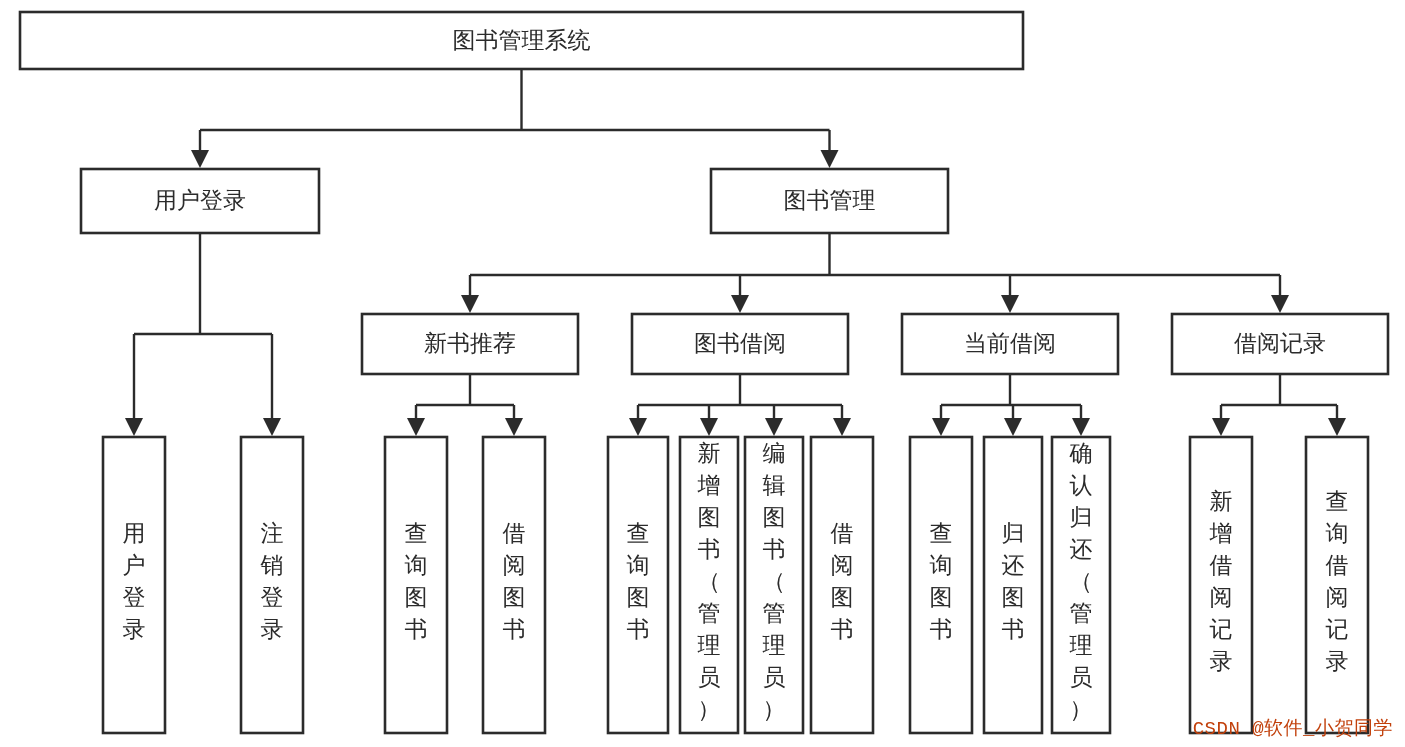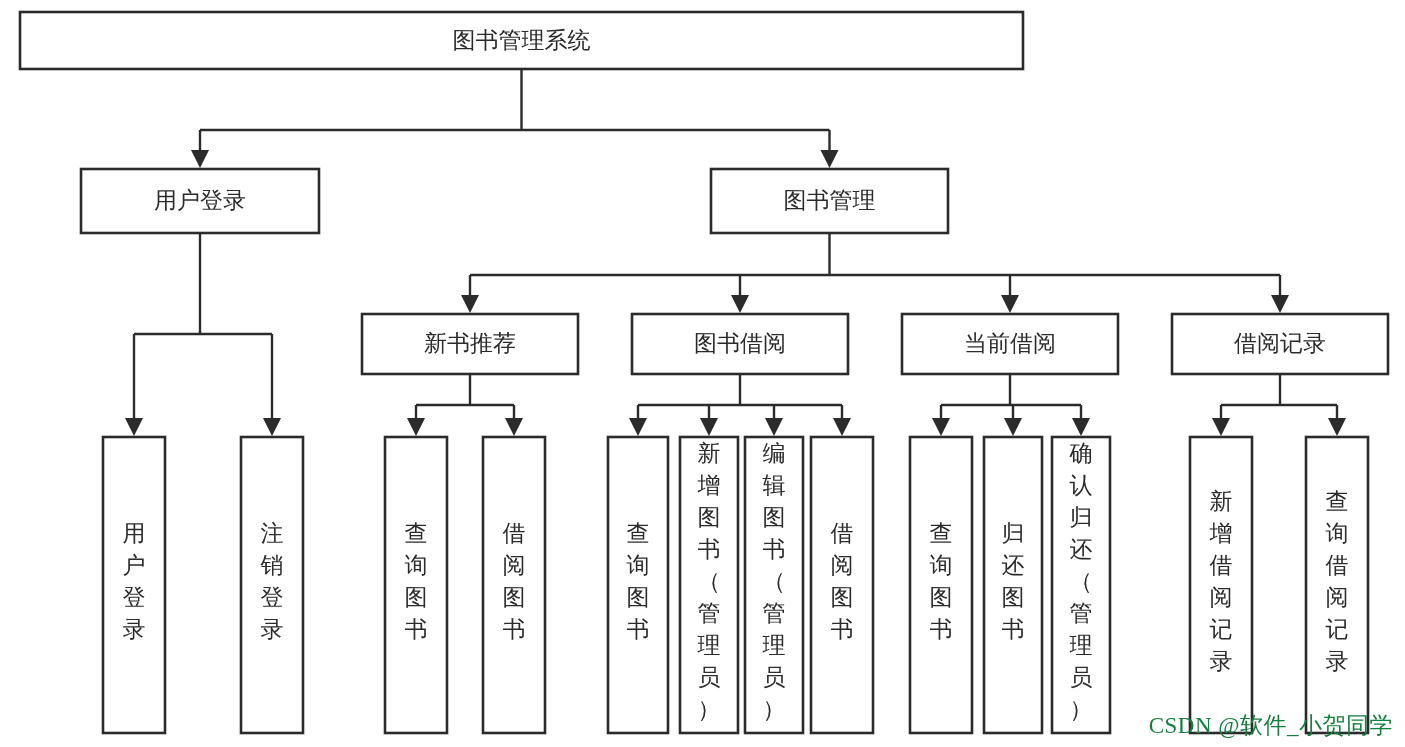--- a/index.html
+++ b/index.html
@@ -50,23 +50,23 @@
     fill: none;
   }
   .arrow-head {
     fill: #2b2b2b;
     stroke: none;
   }
   .watermark {
     position: absolute;
     right: 12px;
     bottom: 6px;
-    font-family: Liberation Serif, serif;
-    font-size: 23px;
-    color: #15803d;
+    font-family: Liberation Mono, monospace;
+    font-size: 19px;
+    color: #c2410c;
     letter-spacing: 0.5px;
     white-space: nowrap;
     pointer-events: none;
   }
 </style>
 </head>
 <body>
 
 <div id="diagram-root">
   <svg class="diagram" viewBox="0 0 1405 747" xmlns="http://www.w3.org/2000/svg">

